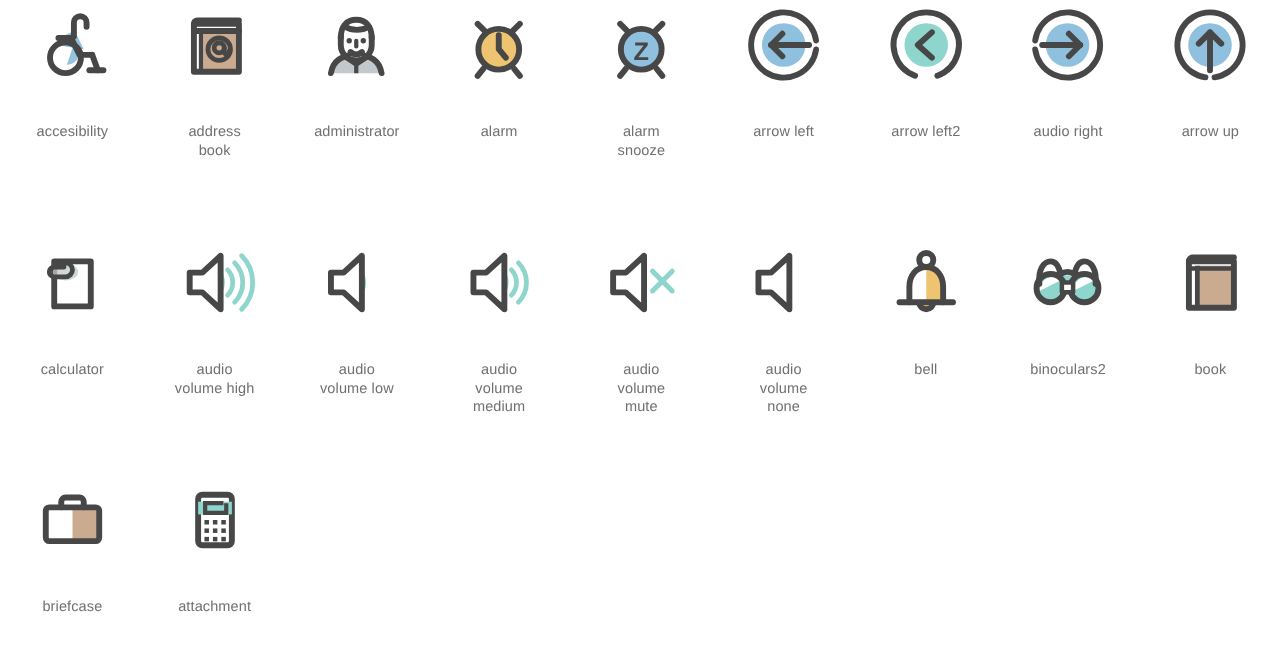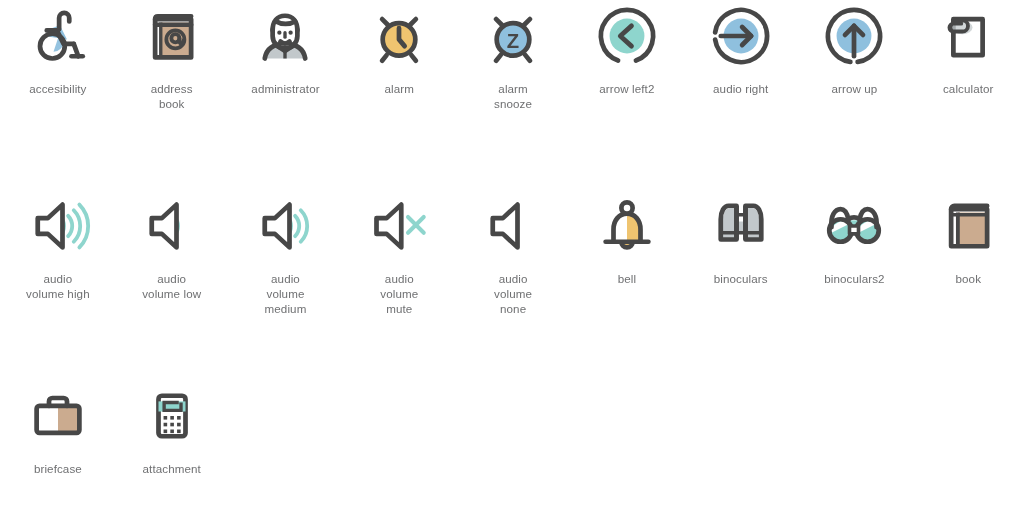--- a/index.html
+++ b/index.html
@@ -28,21 +28,21 @@
     flex-direction: column;
     align-items: center;
     position: relative;
   }
   .glyph {
     width: 72px;
     height: 72px;
     display: block;
   }
   .label {
-    margin-top: 9px;
+    margin-top: 26px;
     font-size: 11.6px;
     line-height: 15px;
     color: #6f7072;
     text-align: center;
     max-width: 84px;
     letter-spacing: .1px;
     white-space: pre-line;
   }
 </style>
 </head>
@@ -105,20 +105,29 @@
       <svg viewBox="0 0 64 64" class="glyph">
   <circle cx="32" cy="35" r="14.5" fill="#8fc0de"></circle>
   <circle cx="32" cy="35" r="14.5" fill="none" stroke="#474747" stroke-width="4.2"></circle>
   <text x="32" y="42.5" font-family="Liberation Sans, sans-serif" font-size="18" font-weight="bold" fill="#474747" text-anchor="middle">Z</text>
   <path d="M17 17l5 5M47 17l-5 5" fill="none" stroke="#474747" stroke-width="4.2" stroke-linecap="round" stroke-linejoin="round"></path>
   <path d="M21 49l-4 5M43 49l4 5" fill="none" stroke="#474747" stroke-width="4.2" stroke-linecap="round" stroke-linejoin="round"></path>
       </svg>
       <div class="label">alarm
 snooze</div>
     </div>
+    <div class="cell row1">
+      <svg viewBox="0 0 64 64" class="glyph">
+    <circle cx="32" cy="32" r="15.5" fill="#8fc0de"></circle>
+    <path d="M54.97 35.23 A23.2 23.2 0 1 1 54.97 28.77" fill="none" stroke="#474747" stroke-width="4.2" stroke-linecap="round" stroke-linejoin="round"></path>
+    <path d="M50 32H23" fill="none" stroke="#474747" stroke-width="4.2" stroke-linecap="round" stroke-linejoin="round"></path>
+        <path d="M31 24l-8 8 8 8" fill="none" stroke="#474747" stroke-width="4.2" stroke-linecap="round" stroke-linejoin="round"></path>
+      </svg>
+      <div class="label">arrow left</div>
+    </div>
     <div class="cell row2">
       <svg viewBox="0 0 64 64" class="glyph">
     <circle cx="32" cy="32" r="15.5" fill="#8ed5cd"></circle>
     <path d="M24.07 53.80 A23.2 23.2 0 1 1 39.93 53.80" fill="none" stroke="#474747" stroke-width="4.2" stroke-linecap="round" stroke-linejoin="round"></path>
     <path d="M36 23l-10 9 10 9" fill="none" stroke="#474747" stroke-width="4.2" stroke-linecap="round" stroke-linejoin="round"></path>
       </svg>
       <div class="label">arrow left2</div>
     </div>
     <div class="cell row2">
       <svg viewBox="0 0 64 64" class="glyph">
@@ -196,33 +205,20 @@
     <div class="cell row3">
       <svg viewBox="0 0 64 64" class="glyph">
   <path d="M32 21c8 0 12 7 12 14v11H32z" fill="#efc470" stroke="none"></path>
   <path d="M32 21v25H20V35c0-7 4-14 12-14z" fill="none" stroke="none"></path>
   <path d="M20 46V35c0-8 5-14 12-14s12 6 12 14v11" fill="none" stroke="#474747" stroke-width="4.2" stroke-linecap="round"></path>
   <circle cx="32" cy="16" r="5" fill="#fff" stroke="#474747" stroke-width="4.2"></circle>
   <path d="M27 46a5 5 0 0 0 10 0" fill="#efc470" stroke="#474747" stroke-width="4.2" stroke-linejoin="round"></path>
   <path d="M13 46h38" stroke="#474747" stroke-width="4.2" stroke-linecap="round" fill="none"></path>
       </svg>
       <div class="label">bell</div>
-    </div>
-    <div class="cell row3">
-      <svg viewBox="0 0 64 64" class="glyph">
-  <path d="M16 26c0-6 3-10 6-10h6v28H16z" fill="#c2c8cb" stroke="none"></path>
-  <path d="M48 26c0-6-3-10-6-10h-6v28h12z" fill="#c2c8cb" stroke="none"></path>
-  <path d="M28 28h8v10h-8z" fill="#c2c8cb" stroke="none"></path>
-  <path d="M14 44V26c0-7 3-12 7-12h7v30z" fill="none" stroke="#474747" stroke-width="4.2" stroke-linejoin="round"></path>
-  <path d="M50 44V26c0-7-3-12-7-12h-7v30z" fill="none" stroke="#474747" stroke-width="4.2" stroke-linejoin="round"></path>
-  <path d="M28 22h8M28 38h8" fill="none" stroke="#474747" stroke-width="3.2"></path>
-  <path d="M14 38h14M36 38h14" fill="none" stroke="#474747" stroke-width="3.2"></path>
-  <path d="M28 14v30M36 14v30" fill="none" stroke="#474747" stroke-width="4.2"></path>
-      </svg>
-      <div class="label">binoculars</div>
     </div>
     <div class="cell row3">
       <svg viewBox="0 0 64 64" class="glyph">
   <circle cx="20" cy="36" r="10" fill="#8ed5cd"></circle>
   <circle cx="44" cy="36" r="10" fill="#8ed5cd"></circle>
   <path d="M12 38a10 10 0 0 1 16-8z" fill="#fff" stroke="none"></path>
   <path d="M36 38a10 10 0 0 1 16-8z" fill="#fff" stroke="none"></path>
   <rect x="28" y="27" width="8" height="5" fill="#8ed5cd" stroke="none"></rect>
   <circle cx="20" cy="36" r="10" fill="none" stroke="#474747" stroke-width="4.2"></circle>
   <circle cx="44" cy="36" r="10" fill="none" stroke="#474747" stroke-width="4.2"></circle>

